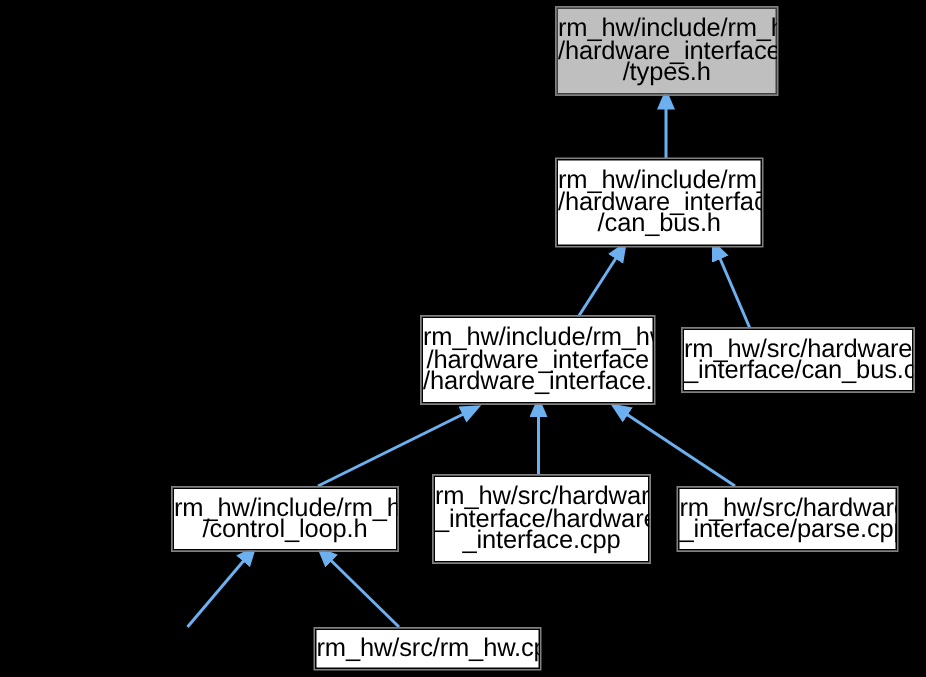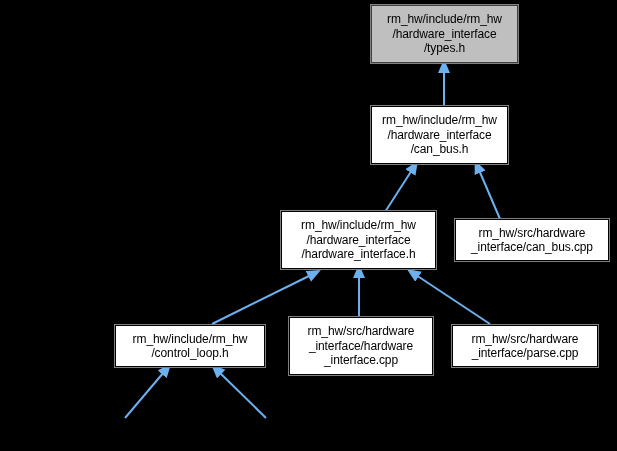--- a/index.html
+++ b/index.html
@@ -24,21 +24,21 @@
     height: 451px;
     pointer-events: none;
   }
   .node {
     position: absolute;
     box-sizing: border-box;
     display: flex;
     align-items: center;
     justify-content: center;
     text-align: center;
-    font-size: 12px;
+    font-size: 17px;
     line-height: 14.5px;
     color: #000000;
     background: #ffffff;
     border: 1px solid #000000;
     outline: 1px solid #808080;
     outline-offset: 0px;
     white-space: pre-line;
     letter-spacing: -0.1px;
     z-index: 2;
   }
@@ -117,14 +117,17 @@
 _interface/hardware
 _interface.cpp</span>
   </div>
 
   <div class="node" style="left:452px;top:325px;width:146px;height:42px;">
     <span>rm_hw/src/hardware
 _interface/parse.cpp</span>
   </div>
 
 
+  <div class="node" style="left:210px;top:419px;width:150px;height:27px;">
+    <span>rm_hw/src/rm_hw.cpp</span>
+  </div>
 
 </div>
 
 </body></html>

